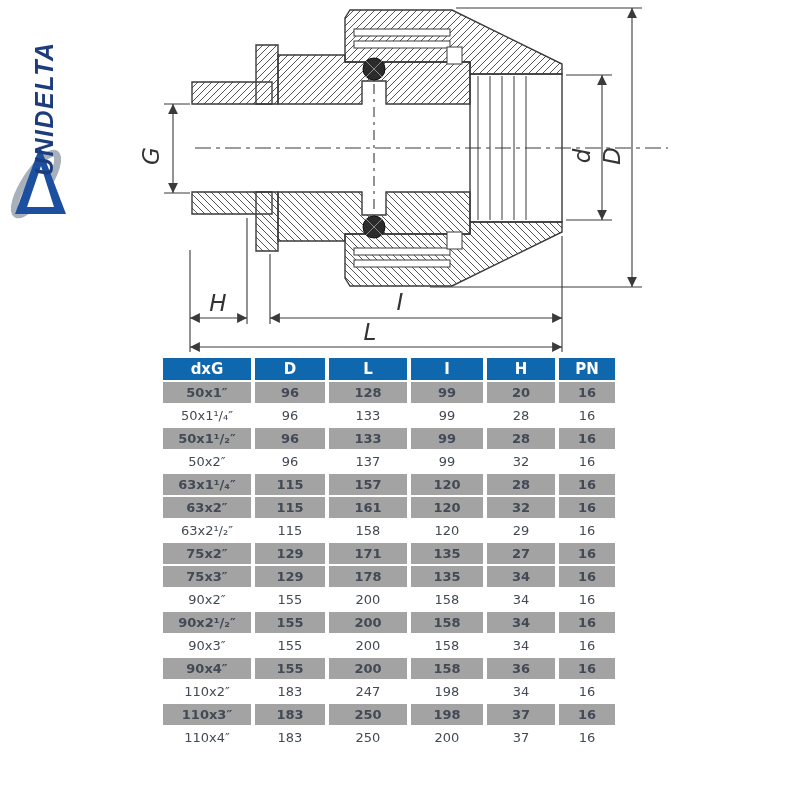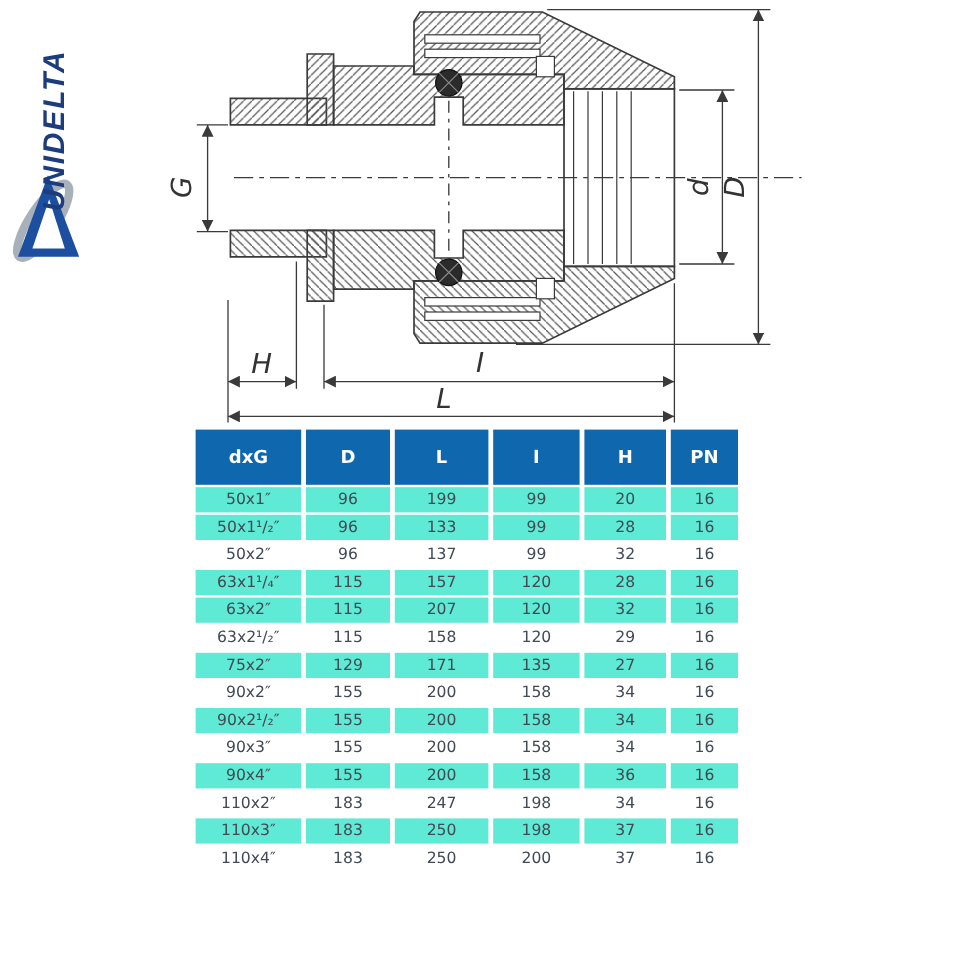--- a/index.html
+++ b/index.html
@@ -3,23 +3,23 @@
 <meta charset="utf-8">
 <style>
   html,body{margin:0;padding:0;background:#ffffff;}
   .page{position:relative;width:800px;height:800px;background:#fff;overflow:hidden;
         font-family:"Liberation Sans",sans-serif;}
   .logo-svg{position:absolute;left:6px;top:4px;}
   .drawing-svg{position:absolute;left:0;top:0;}
   .spec-table{position:absolute;left:159px;top:356px;border-collapse:separate;border-spacing:4px 2px;
               font-family:"DejaVu Sans","Liberation Sans",sans-serif;}
   .spec-table th{background:#0f67ae;color:#ffffff;font-size:15px;font-weight:bold;
-                 height:22px;padding:12px 4px;text-align:center;}
+                 height:22px;padding:0 4px;text-align:center;}
   .spec-table td{font-size:13px;color:#424a55;text-align:center;height:21px;padding:0;background:#ffffff;}
-  .spec-table tr.alt td{background:#5eead4;}
+  .spec-table tr.alt td{background:#a3a3a3;font-weight:bold;}
   .dimlab{font-family:"DejaVu Sans","Liberation Sans",sans-serif;font-style:italic;font-size:23px;fill:#333;}
   .logo-text{font-family:"Liberation Sans",sans-serif;font-weight:bold;font-style:italic;
              font-size:25px;letter-spacing:1.5px;fill:#1d3c7c;}
 </style>
 </head>
 <body>
 
 <div class="page">
 
   <svg class="logo-svg" width="80" height="240" viewBox="0 0 80 240">
@@ -113,23 +113,31 @@
         <th>L</th>
         <th>I</th>
         <th>H</th>
         <th>PN</th>
       </tr>
     </thead>
     <tbody>
         <tr class="alt">
           <td>50x1″</td>
           <td>96</td>
-          <td>199</td>
+          <td>128</td>
           <td>99</td>
           <td>20</td>
+          <td>16</td>
+        </tr>
+        <tr>
+          <td>50x1¹/₄″</td>
+          <td>96</td>
+          <td>133</td>
+          <td>99</td>
+          <td>28</td>
           <td>16</td>
         </tr>
         <tr class="alt">
           <td>50x1¹/₂″</td>
           <td>96</td>
           <td>133</td>
           <td>99</td>
           <td>28</td>
           <td>16</td>
         </tr>
@@ -145,41 +153,49 @@
           <td>63x1¹/₄″</td>
           <td>115</td>
           <td>157</td>
           <td>120</td>
           <td>28</td>
           <td>16</td>
         </tr>
         <tr class="alt">
           <td>63x2″</td>
           <td>115</td>
-          <td>207</td>
+          <td>161</td>
           <td>120</td>
           <td>32</td>
           <td>16</td>
         </tr>
         <tr>
           <td>63x2¹/₂″</td>
           <td>115</td>
           <td>158</td>
           <td>120</td>
           <td>29</td>
           <td>16</td>
         </tr>
         <tr class="alt">
           <td>75x2″</td>
           <td>129</td>
           <td>171</td>
           <td>135</td>
           <td>27</td>
           <td>16</td>
         </tr>
+        <tr class="alt">
+          <td>75x3″</td>
+          <td>129</td>
+          <td>178</td>
+          <td>135</td>
+          <td>34</td>
+          <td>16</td>
+        </tr>
         <tr>
           <td>90x2″</td>
           <td>155</td>
           <td>200</td>
           <td>158</td>
           <td>34</td>
           <td>16</td>
         </tr>
         <tr class="alt">
           <td>90x2¹/₂″</td>

